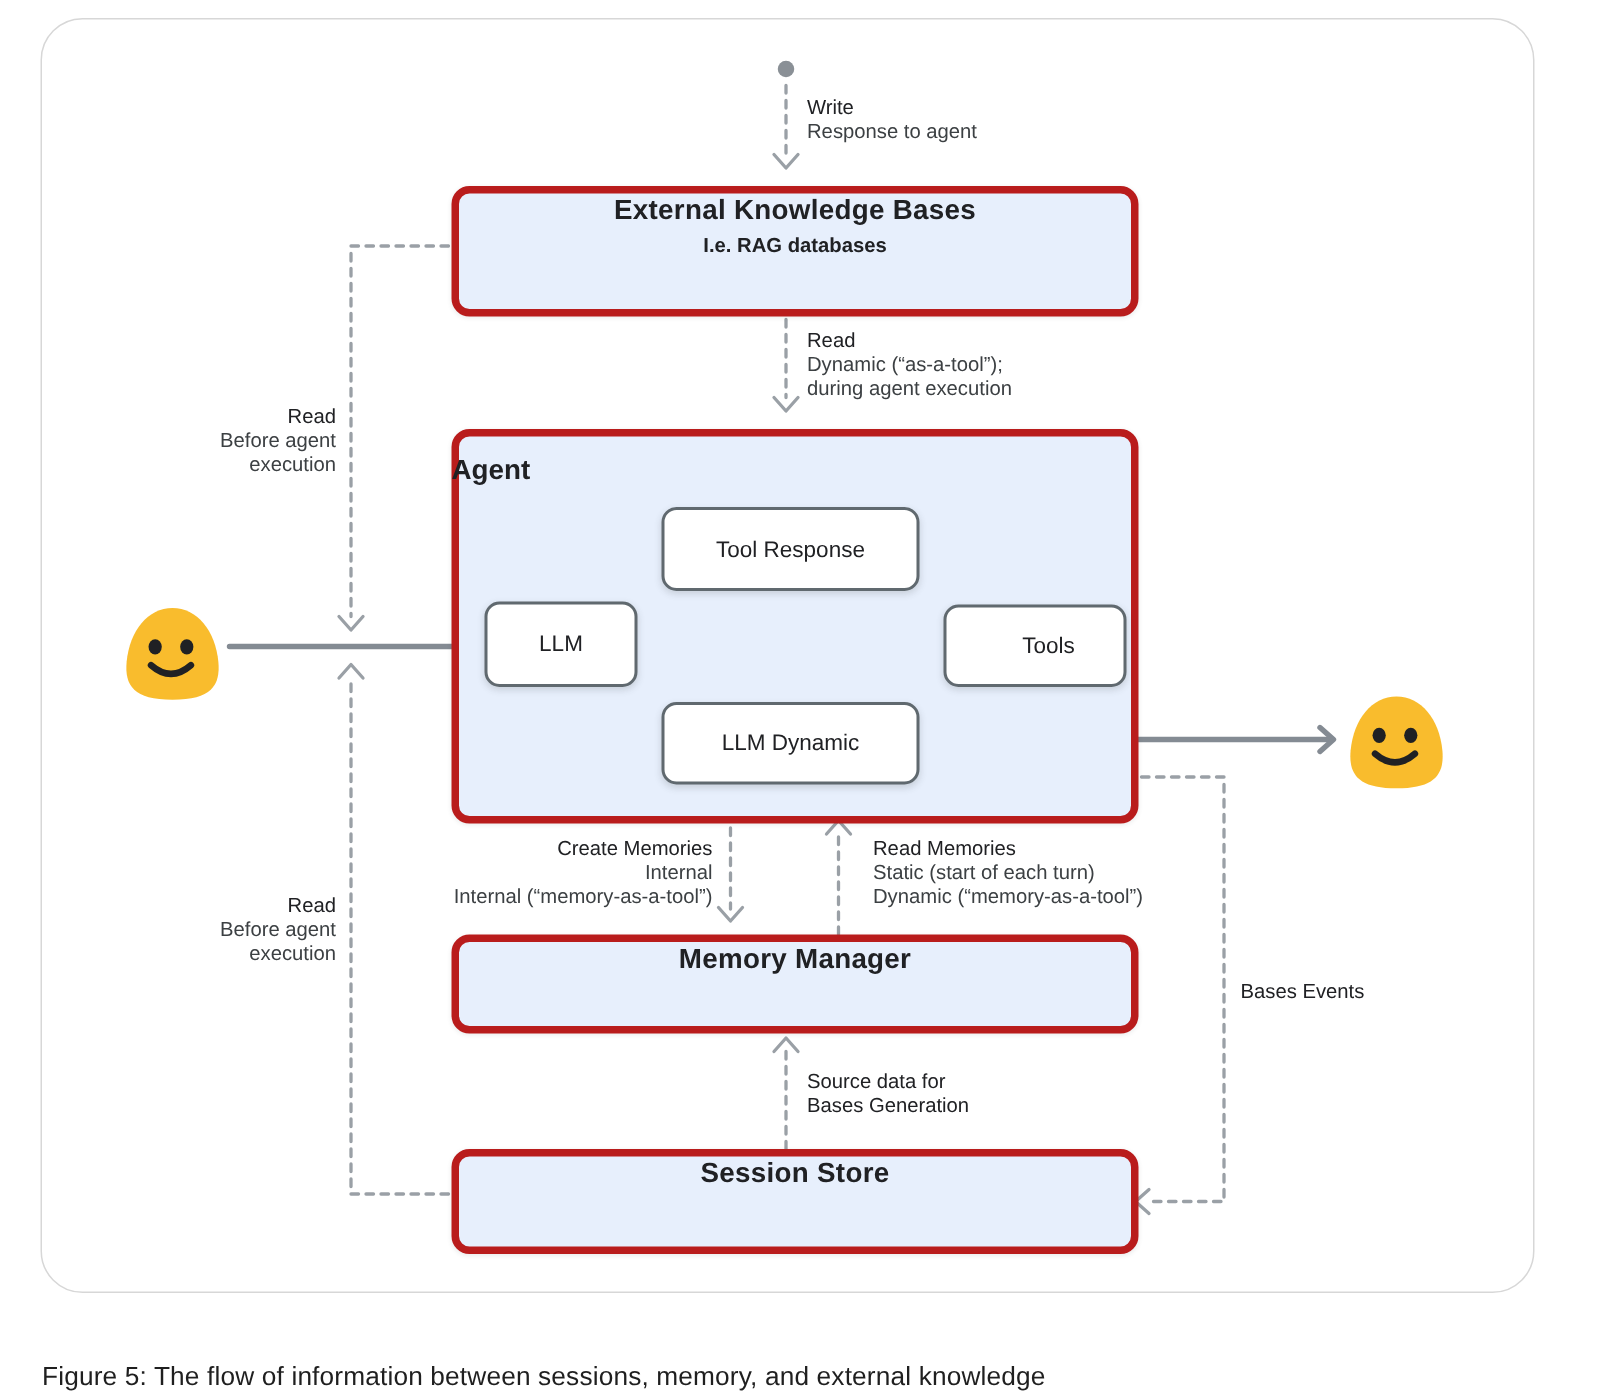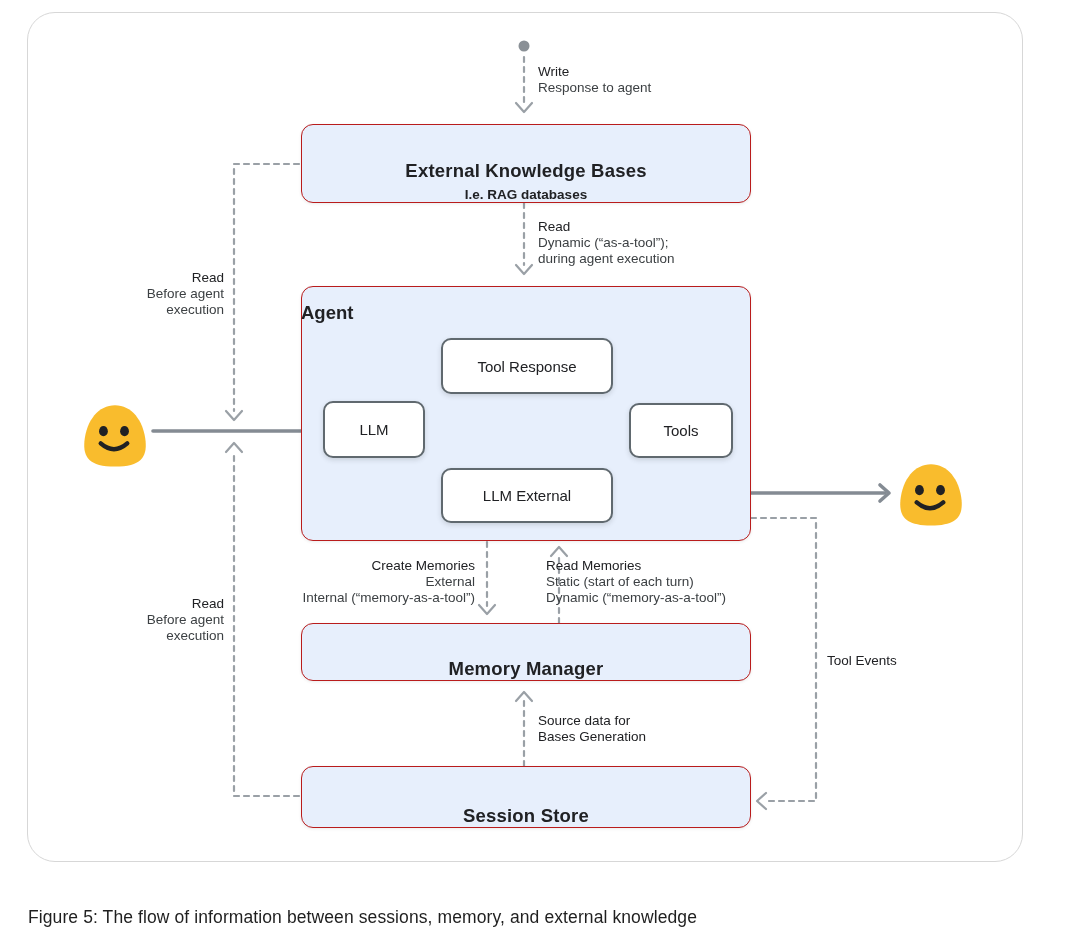--- a/index.html
+++ b/index.html
@@ -2,23 +2,23 @@
 <html><head>
 <meta charset="utf-8">
 <style>
   html,body{margin:0;padding:0;background:#ffffff;}
   body{width:1080px;height:929px;position:relative;overflow:hidden;
        font-family:"Liberation Sans","DejaVu Sans",sans-serif;color:#202124;}
   .frame{position:absolute;left:27px;top:12px;width:994px;height:848px;
          background:#ffffff;border:1.5px solid #d7d7d7;border-radius:28px;}
   .layer{position:absolute;left:0;top:0;width:994px;height:848px;}
   .bluebox{position:absolute;left:273px;width:448px;background:#e7effc;
-           border:1px solid #b91c1c;border-radius:12px;
+           border:5px solid #b91c1c;border-radius:12px;
            box-shadow:0 1px 3px rgba(60,64,67,.10);
-           display:flex;flex-direction:column;align-items:center;justify-content:flex-end;}
+           display:flex;flex-direction:column;align-items:center;justify-content:flex-start;}
   .bluebox .t{font-weight:700;font-size:18.5px;letter-spacing:.2px;}
   .bluebox .s{font-weight:700;font-size:13.5px;margin-top:5px;}
   .whitebox{position:absolute;background:#ffffff;border:2px solid #60696f;border-radius:10px;
             box-shadow:0 2px 5px rgba(60,64,67,.18);
             display:flex;align-items:center;justify-content:center;
             font-size:15px;font-weight:500;text-align:right;}
   .lbl{position:absolute;font-size:13.5px;line-height:16px;color:#3c4043;}
   .lbl .b{font-weight:400;color:#202124;}
   .ra{text-align:right;}
   .caption{position:absolute;left:28px;top:907px;font-size:17.5px;color:#1f1f1f;
@@ -123,25 +123,25 @@
 
   <div class="bluebox" style="top:273px;height:253px;background:#e7effc;"></div>
   <div class="agent-title">Agent</div>
 
   <div class="whitebox" style="left:413px;top:325px;width:168px;height:52px;">
     <span>Tool Response</span>
   </div>
   <div class="whitebox" style="left:295px;top:388px;width:98px;height:53px;">
     <span>LLM</span>
   </div>
-  <div class="whitebox" style="left:601px;top:390px;width:100px;height:51px;">
+  <div class="whitebox" style="left:601px;top:390px;width:100px;height:51px;padding-left:18px;">
     <span>Tools</span>
   </div>
   <div class="whitebox" style="left:413px;top:455px;width:168px;height:51px;">
-    <span>LLM External</span>
+    <span>LLM Dynamic</span>
   </div>
 
   <div class="bluebox" style="top:610px;height:56px;">
     <div class="t">Memory Manager</div>
   </div>
 
   <div class="bluebox" style="top:753px;height:60px;">
     <div class="t">Session Store</div>
   </div>
 
@@ -163,34 +163,34 @@
   </div>
 
   <div class="lbl ra" style="left:63px;top:583px;width:133px;">
     <div class="b">Read</div>
     <div>Before agent</div>
     <div>execution</div>
   </div>
 
   <div class="lbl ra" style="left:228px;top:545px;width:219px;">
     <div class="b">Create Memories</div>
-    <div>External</div>
+    <div>Internal</div>
     <div>Internal (“memory-as-a-tool”)</div>
   </div>
 
-  <div class="lbl" style="left:518px;top:545px;">
+  <div class="lbl" style="left:554px;top:545px;">
     <div class="b">Read Memories</div>
     <div>Static (start of each turn)</div>
     <div>Dynamic (“memory-as-a-tool”)</div>
   </div>
 
   <div class="lbl" style="left:510px;top:700px;">
     <div class="b">Source data for</div>
     <div class="b">Bases Generation</div>
   </div>
 
   <div class="lbl" style="left:799px;top:640px;">
-    <div class="b">Tool Events</div>
+    <div class="b">Bases Events</div>
   </div>
 
 </div>
 
 <div class="caption">Figure 5: The flow of information between sessions, memory, and external knowledge</div>
 
 </body></html>

